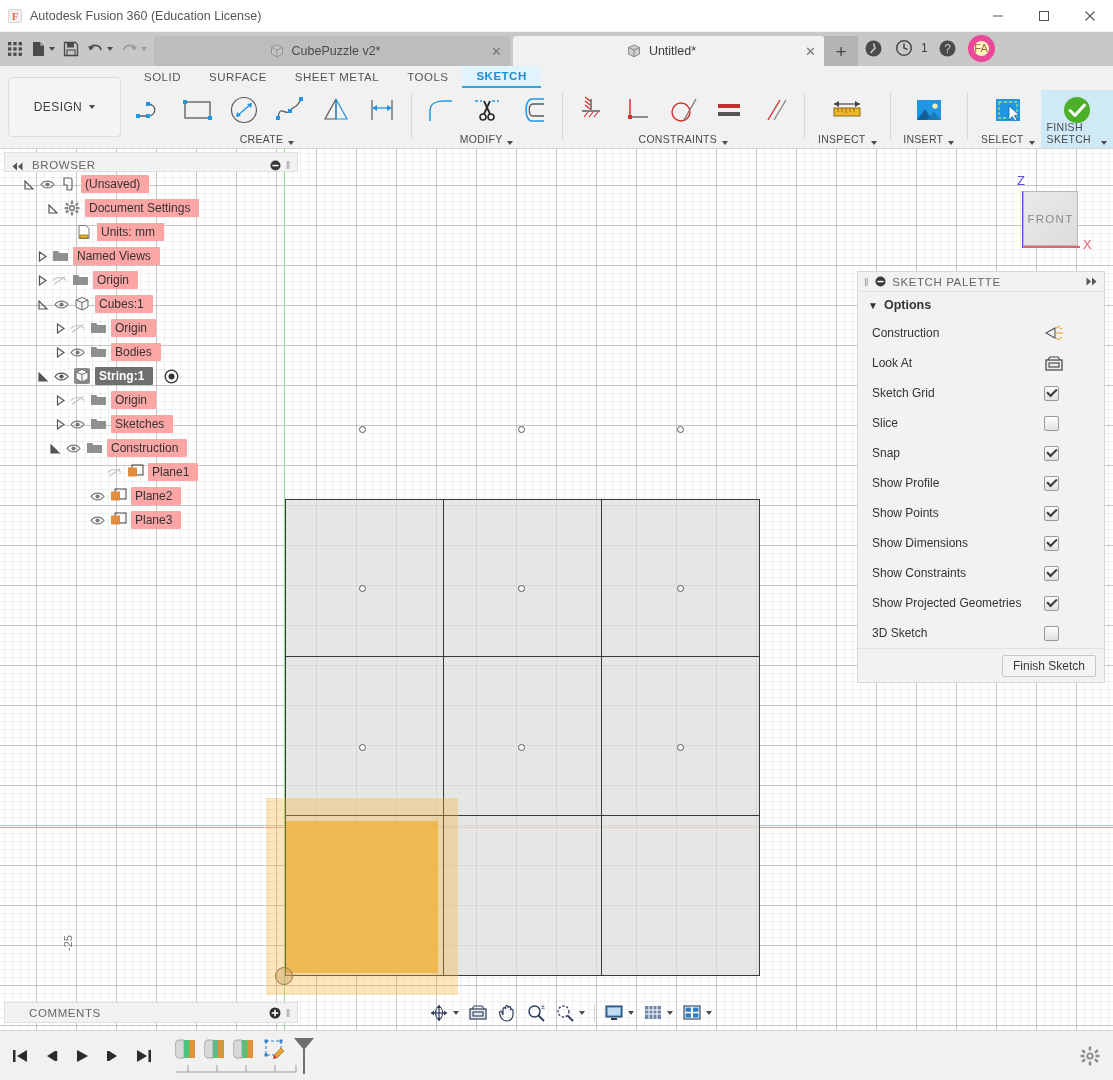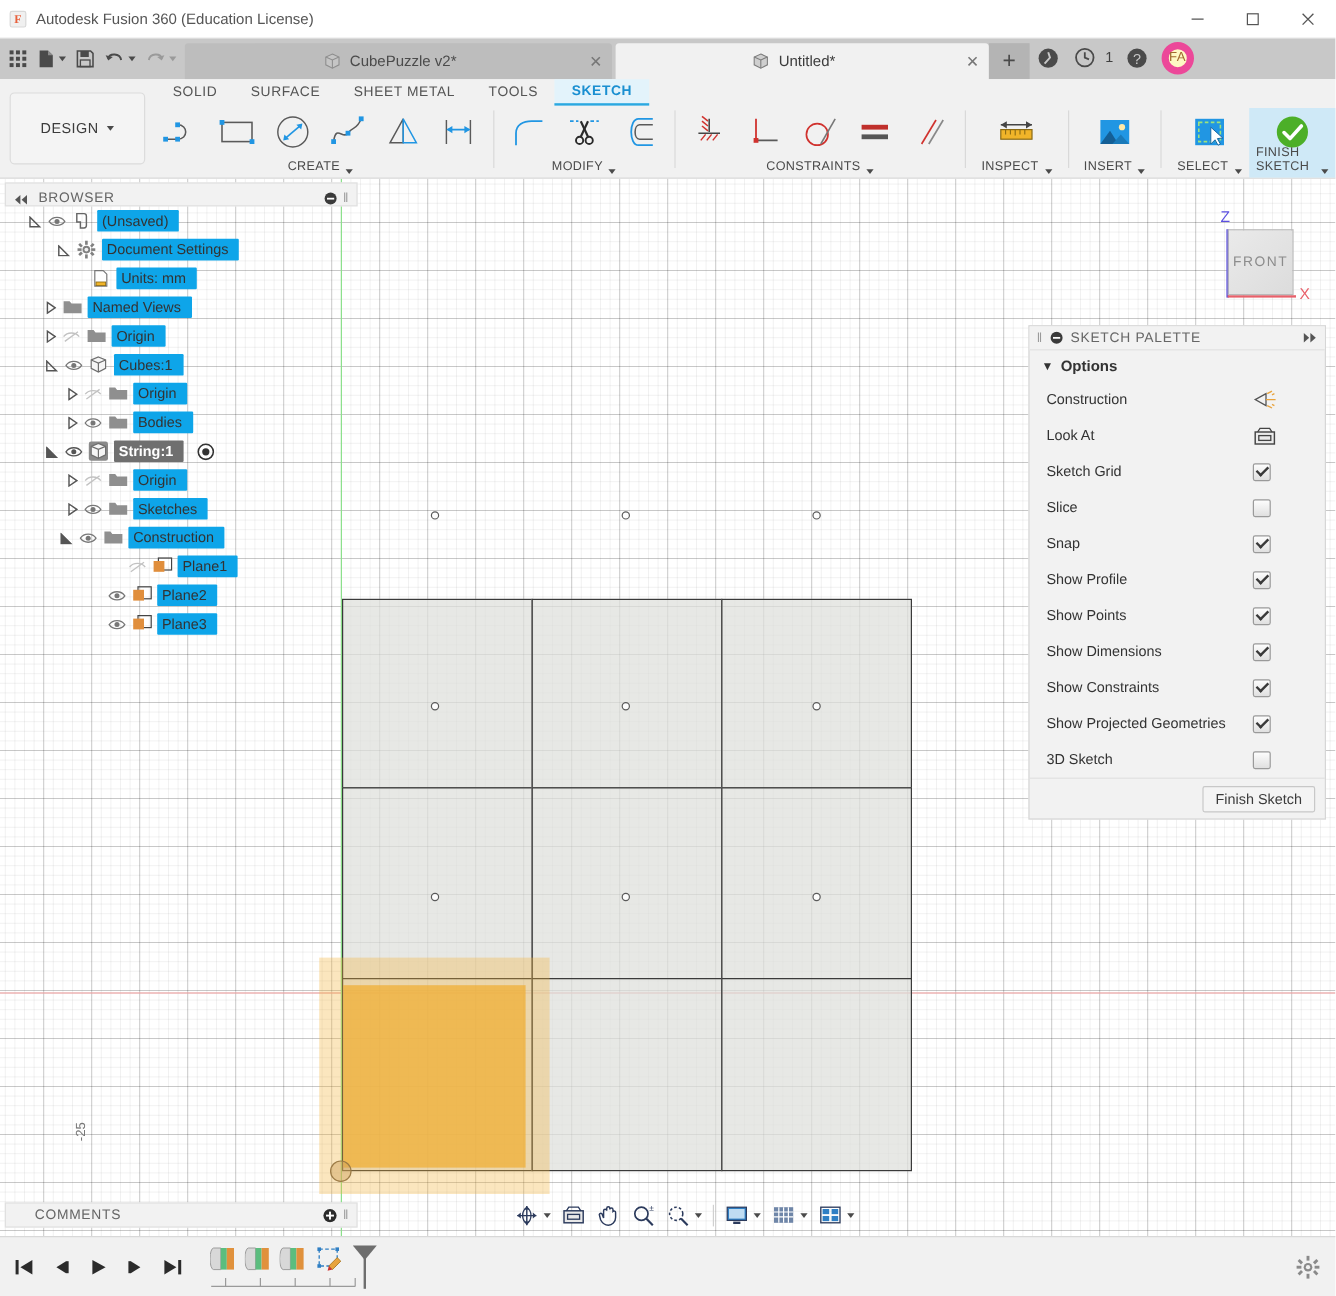--- a/index.html
+++ b/index.html
@@ -182,21 +182,21 @@
   #browser-header {
     height:20px; background:#f2f2f2; border:1px solid #e0e0e0;
     display:flex; align-items:flex-end; padding:0 6px;
     color:#666; font-size:11.5px; letter-spacing:.6px;
   }
   #browser-header .hdr-right { margin-left:auto; display:flex; align-items:center; gap:5px;}
   .tree-row {
     height:24px; display:flex; align-items:center; gap:5px; color:#333; font-size:12px;
     white-space:nowrap;
   }
-  .tree-row .tlabel { background:#0ea5e9; padding:2px 9px 2px 4px; border-radius:1px; }
+  .tree-row .tlabel { background:#fca5a5; padding:2px 9px 2px 4px; border-radius:1px; }
   .tree-row.selected .tlabel { background:#6f6f6f; color:#fff; font-weight:bold; }
   .tri-closed { width:9px;height:11px; }
   .tri-open { width:11px;height:9px; }
   .eye { width:15px; height:11px; }
   .icon-sq { width:16px;height:16px; }
 
   
   #palette {
     position:absolute; right:8px; top:271px; width:248px;
     background:#f2f2f2; border:1px solid #d6d6d6;

